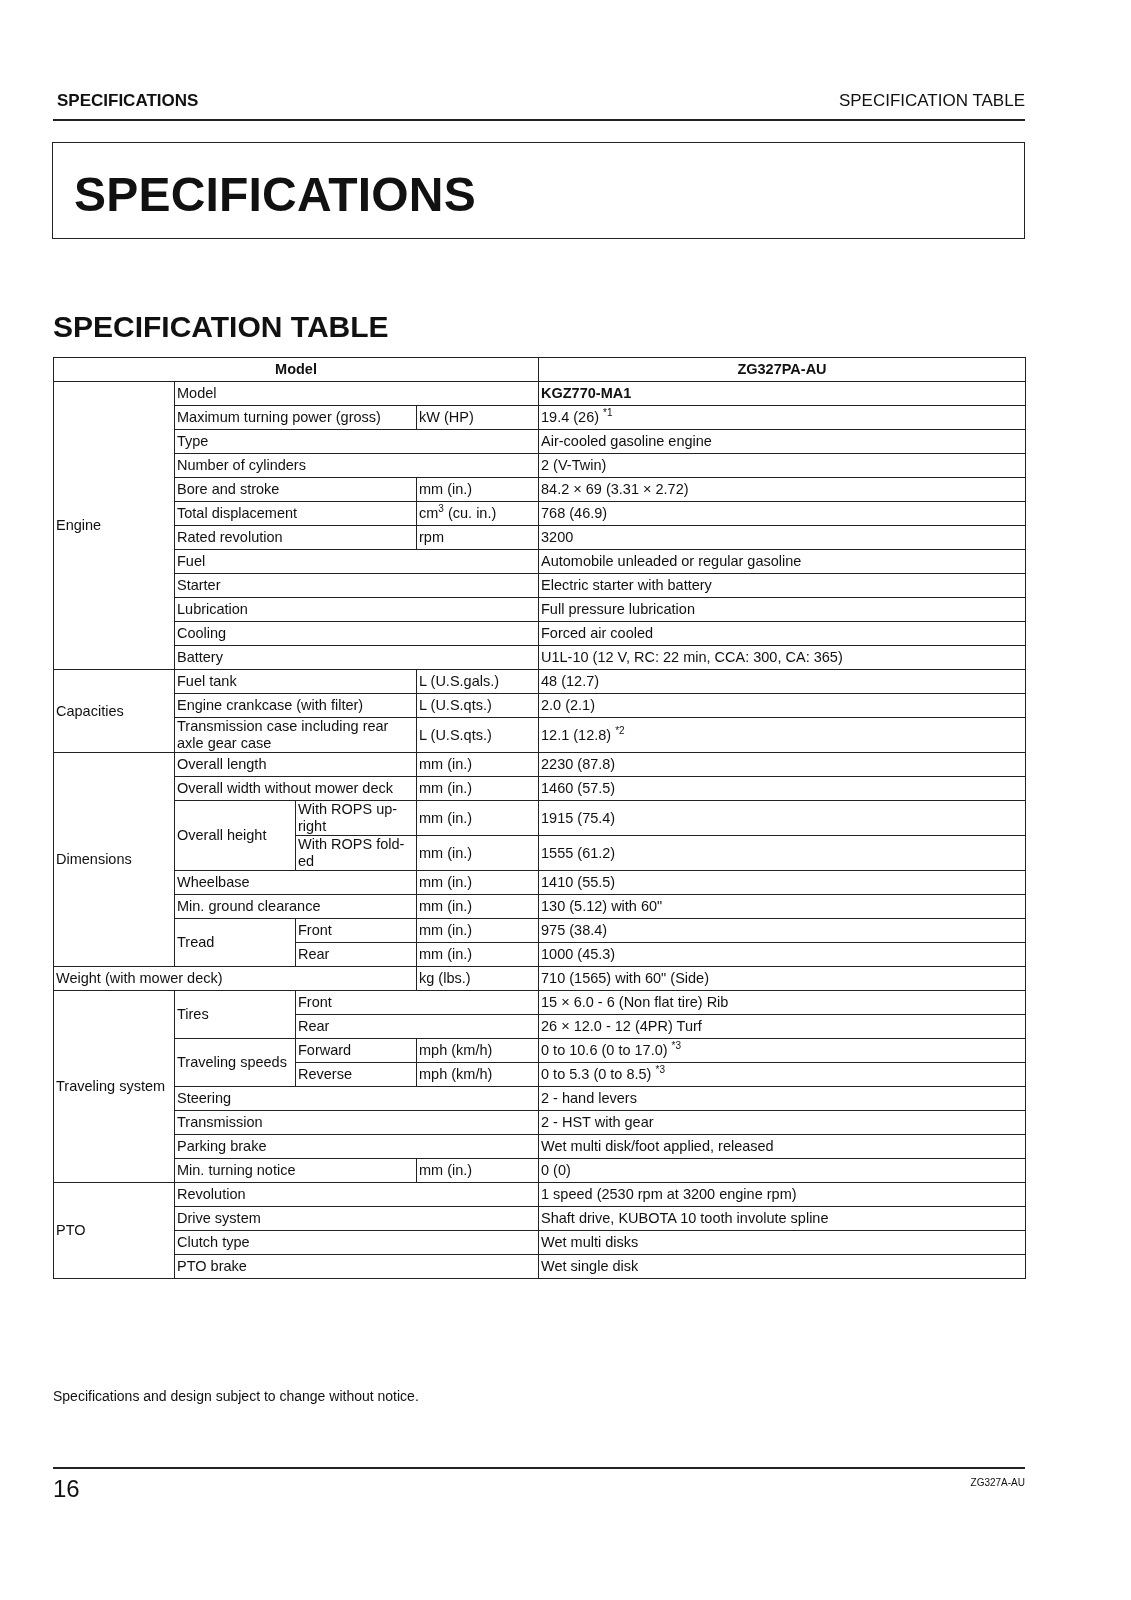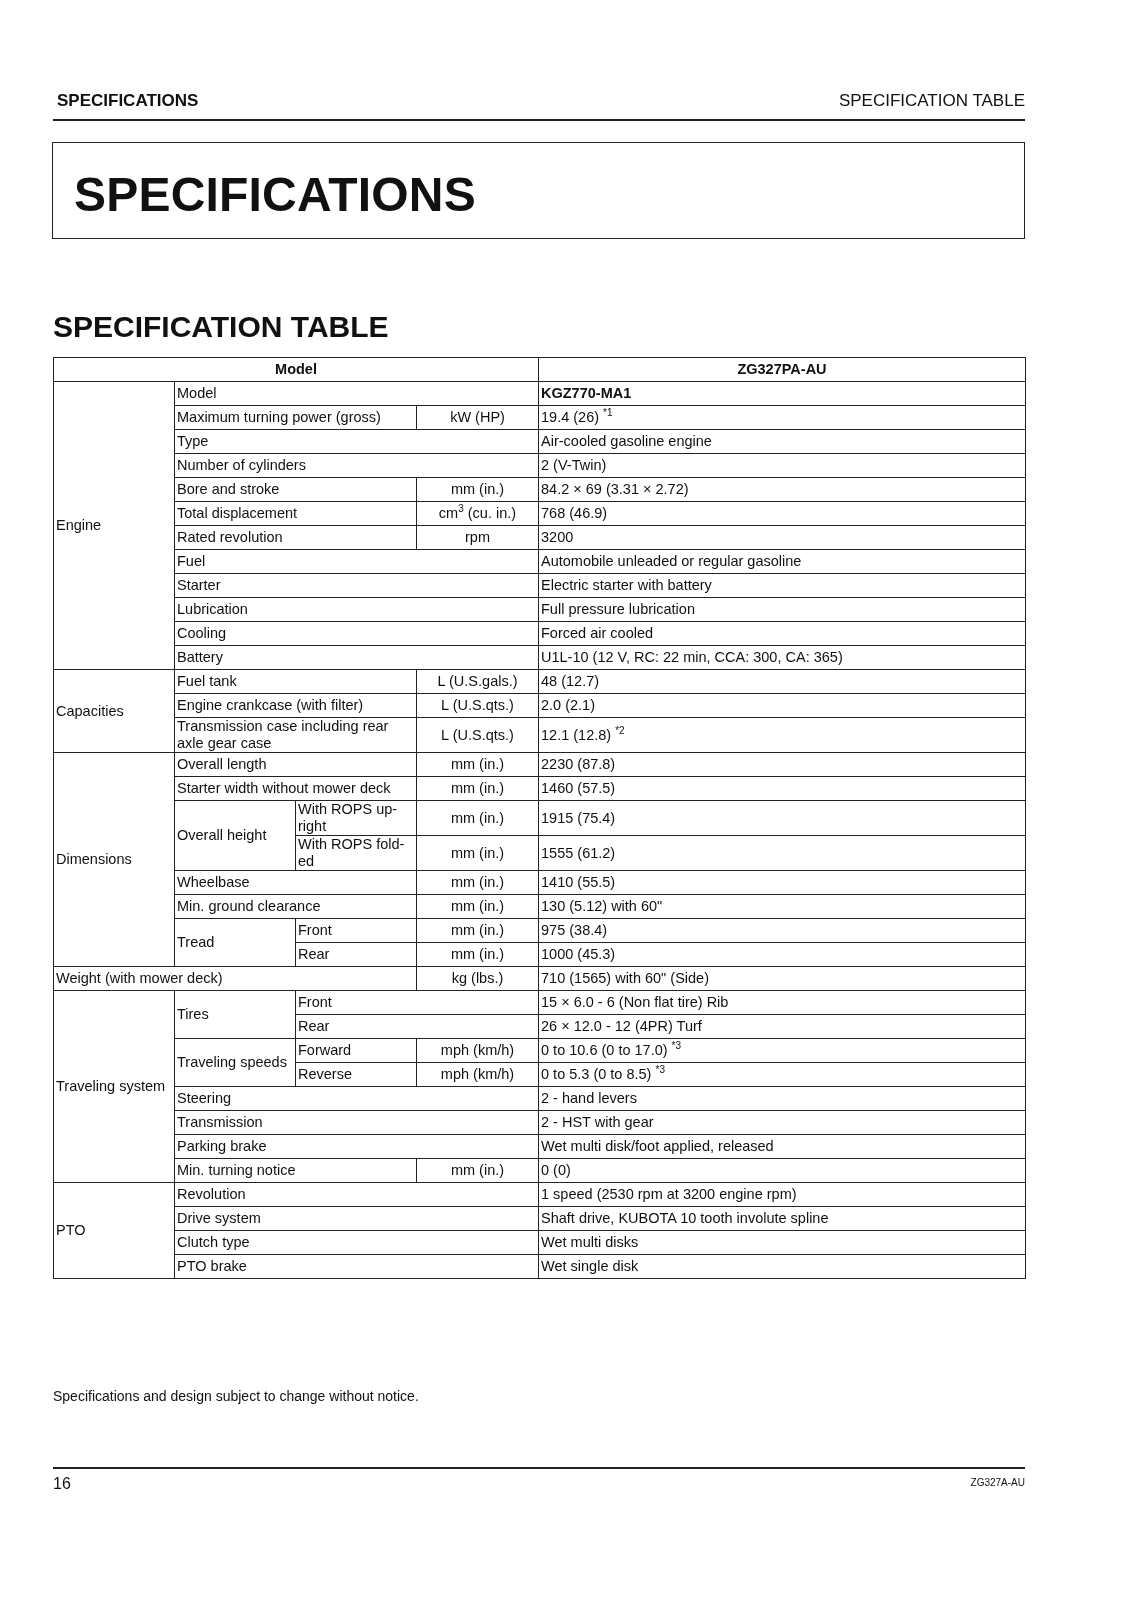--- a/index.html
+++ b/index.html
@@ -6,28 +6,28 @@
   body { width: 1131px; height: 1600px; position: relative; font-family: "Liberation Sans", sans-serif; color: #111; }
   .hdr-left { position: absolute; left: 57px; top: 91px; font-size: 17px; font-weight: bold; }
   .hdr-right { position: absolute; right: 106px; top: 91px; font-size: 17px; }
   .hdr-rule { position: absolute; left: 53px; top: 119px; width: 972px; height: 0; border-top: 2px solid #222; }
   .title-box { position: absolute; left: 52px; top: 142px; width: 971px; height: 95px; border: 1.5px solid #222; }
   .title-box h1 { margin: 0; position: absolute; left: 21px; top: 24px; font-size: 48px; font-weight: bold; letter-spacing: 0.2px; }
   .sec-title { position: absolute; left: 53px; top: 310px; margin: 0; font-size: 30px; font-weight: bold; }
   table.spec { position: absolute; left: 53px; top: 357px; width: 972px; border-collapse: collapse; font-size: 14.5px; table-layout: fixed; }
   table.spec td, table.spec th { border: 1.5px solid #222; padding: 0 2px; height: 23px; line-height: 17px; vertical-align: middle; }
   table.spec th { font-weight: bold; text-align: center; }
-  td.u { text-align: center; }
+  td.u { text-align: left; }
   td.v { }
   td.b { font-weight: bold; }
   td.tall { height: 41px; }
   sup { font-size: 10px; vertical-align: 6px; line-height: 0; }
   .note { position: absolute; left: 53px; top: 1388px; font-size: 14px; }
   .foot-rule { position: absolute; left: 53px; top: 1467px; width: 972px; border-top: 2px solid #222; }
-  .foot-left { position: absolute; left: 53px; top: 1475px; font-size: 16px; }
+  .foot-left { position: absolute; left: 53px; top: 1475px; font-size: 24px; }
   .foot-right { position: absolute; right: 106px; top: 1477px; font-size: 10px; }
 </style>
 </head>
 <body>
 
 <div class="hdr-left">SPECIFICATIONS</div>
 <div class="hdr-right">SPECIFICATION TABLE</div>
 <div class="hdr-rule"></div>
 
 <div class="title-box">
@@ -121,21 +121,21 @@
     <td class="v"><span>12.1 (12.8)</span> <sup>*2</sup></td>
   </tr>
 
   <tr>
     <td rowspan="8">Dimensions</td>
     <td colspan="2">Overall length</td>
     <td class="u">mm (in.)</td>
     <td class="v">2230 (87.8)</td>
   </tr>
   <tr>
-    <td colspan="2">Starter width without mower deck</td>
+    <td colspan="2">Overall width without mower deck</td>
     <td class="u">mm (in.)</td>
     <td class="v">1460 (57.5)</td>
   </tr>
   <tr>
     <td rowspan="2">Overall height</td>
     <td class="tall">With ROPS up-right</td>
     <td class="u">mm (in.)</td>
     <td class="v">1915 (75.4)</td>
   </tr>
   <tr>

